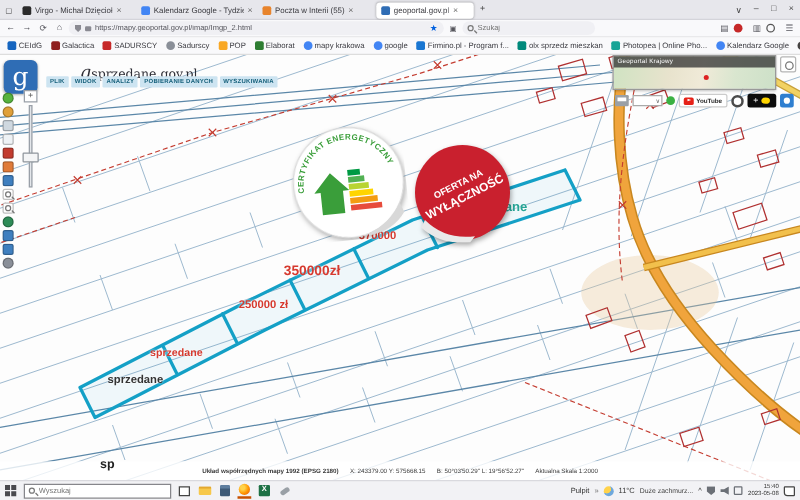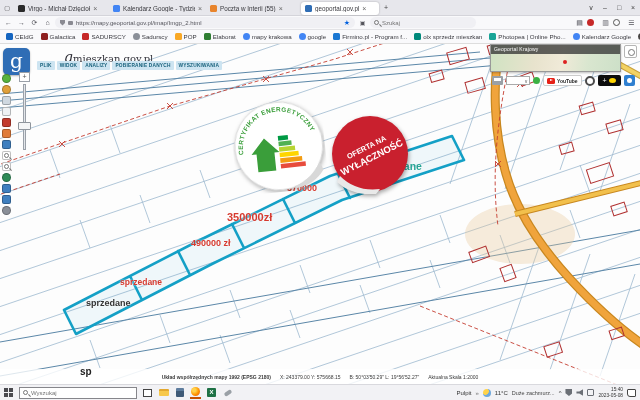--- a/index.html
+++ b/index.html
@@ -247,21 +247,21 @@
       <rect x="610" y="285" width="13" height="9" transform="rotate(-18 616 289)"></rect>
     </g>
 
     <g>
       <polygon points="64,266 200,196 330,132 452,92 464,116 342,156 212,220 76,290" fill="rgba(20,160,198,0.06)"></polygon>
       <path d="M64,266 L200,196 L330,132 L452,92 M76,290 L212,220 L342,156 L464,116 M64,266 L76,290 M452,92 L464,116 M130,232 L142,256 M178,207 L190,231 M232,180 L244,204 M283,155 L295,179 M338,130 L350,154" stroke="#14a0c6" stroke-width="2.6" fill="none" stroke-linejoin="round" stroke-linecap="round"></path>
     </g>
   </svg>
 
   <div id="gplogo">g</div>
-  <div id="gptitle"><span style="font-size:14px;font-style:italic">g</span><span style="font-size:10px">mieszkan.gov.pl</span></div>
+  <div id="gptitle"><span style="font-size:14px;font-style:italic">g</span><span style="font-size:10px">sprzedane.gov.pl</span></div>
   <div id="gpmenu">
     <span class="gpbtn">PLIK</span>
     <span class="gpbtn">WIDOK</span>
     <span class="gpbtn">ANALIZY</span>
     <span class="gpbtn">POBIERANIE DANYCH</span>
     <span class="gpbtn">WYSZUKIWANIA</span>
   </div>
 
   <div id="lefttools">
     <div class="ltool" style="background:#57b33e;border-radius:50%"></div>
@@ -306,21 +306,21 @@
     <div id="wring"></div>
     <div id="a11y">
       <span class="plus">+</span>
       <div class="eye"></div>
     </div>
     <div id="camblue"></div>
   </div>
 
   <div class="maplabel" style="left:86px;top:254px;font-size:9px;color:#333333">sprzedane</div>
   <div class="maplabel" style="left:120px;top:233px;font-size:8.5px;color:#d63a2f">sprzedane</div>
-  <div class="maplabel" style="left:191px;top:194px;font-size:9px;color:#d63a2f">490000 zł</div>
+  <div class="maplabel" style="left:191px;top:194px;font-size:9px;color:#d63a2f">250000 zł</div>
   <div class="maplabel" style="left:227px;top:167px;font-size:11px;color:#d63a2f">350000zł</div>
   <div class="maplabel" style="left:287px;top:139px;font-size:9px;color:#d63a2f">370000</div>
   <div class="maplabel" style="left:370px;top:116px;font-size:10.5px;color:#27a596;z-index:1">sprzedane</div>
   <div class="maplabel" style="left:80px;top:322px;font-size:10px;color:#222;z-index:4">sp</div>
 
   <div id="energybadge" style="z-index:2">
     <svg width="92" height="92" viewBox="0 0 92 92">
       <circle cx="46" cy="46" r="44" fill="#fff" stroke="#d9d9d9" stroke-width="1" filter="drop-shadow(1px 2px 2px rgba(0,0,0,.3))"></circle>
       <path d="M58,88 Q76,82 85,66 L88,74 Q78,88 58,90 Z" fill="#d8d8d8"></path>
       <path id="arcE" d="M 11,56 A 36,36 0 1 1 81,56" fill="none"></path>

